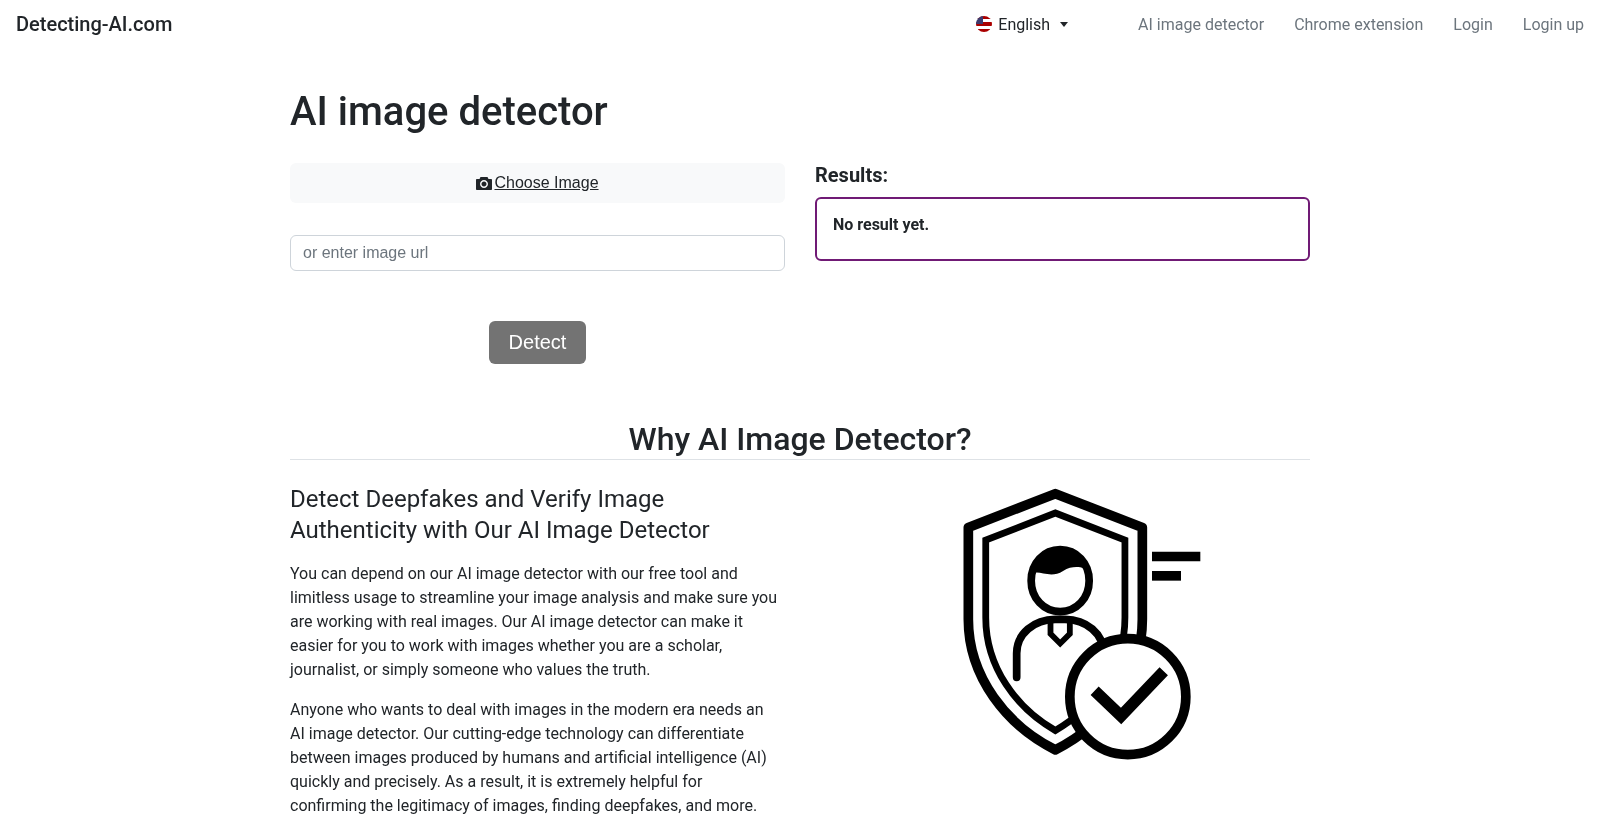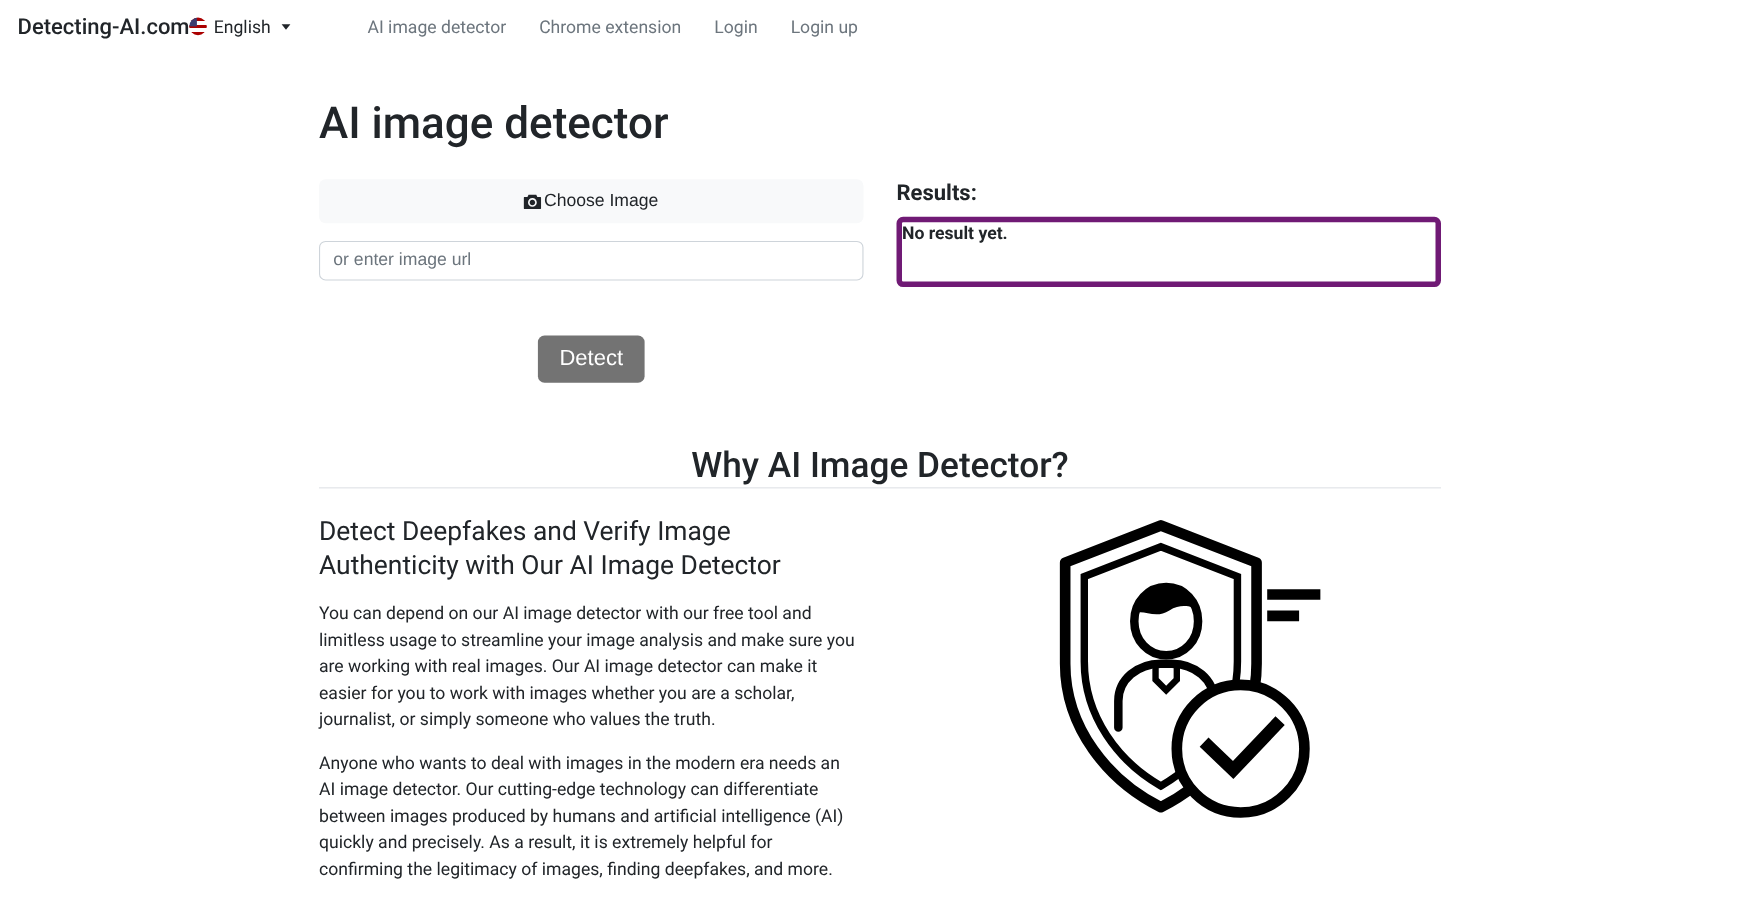--- a/index.html
+++ b/index.html
@@ -8,20 +8,21 @@
       box-sizing: border-box;
     }
     body {
       font-family: -apple-system, BlinkMacSystemFont, "Segoe UI", Roboto, "Helvetica Neue", Arial, sans-serif;
       color: #212529;
       background: #fff;
     }
     .navbar {
       display: flex;
       align-items: center;
+      justify-content: space-between;
       padding: 12px 16px;
     }
     .brand {
       font-size: 20px;
       font-weight: 500;
       color: #212529;
     }
     .nav-right {
       display: flex;
       align-items: center;
@@ -95,28 +96,29 @@
       border: none;
       border-radius: 6px;
       padding: 11px;
       font-size: 16px;
       color: #212529;
       cursor: pointer;
       display: flex;
       align-items: center;
       justify-content: center;
       gap: 2px;
+      text-decoration: underline;
     }
     .camera-icon {
       width: 16px;
       height: 14px;
     }
     .url-input {
       width: 100%;
-      margin-top: 16px;
+      margin-top: 32px;
       padding: 8px 12px;
       font-size: 16px;
       border: 1px solid #ced4da;
       border-radius: 6px;
       color: #495057;
     }
     .url-input::placeholder {
       color: #6c757d;
     }
     .detect-btn {
@@ -130,22 +132,23 @@
       margin-top: 50px;
       margin-left: auto;
       margin-right: auto;
       display: block;
     }
     .results-label {
       font-size: 20px;
       margin-bottom: 10px;
     }
     .results-box {
-      border: 5px solid #701a75;
-      border-radius: 6px;
+      border: 2px solid #701a75;
+      border-radius: 6px;
+      padding: 16px;
       color: #212529;
       font-size: 16px;
       min-height: 64px;
     }
     .section-title {
       text-align: center;
       font-size: 32px;
       font-weight: 500;
       margin-top: 56px;
       margin-bottom: 1px;

